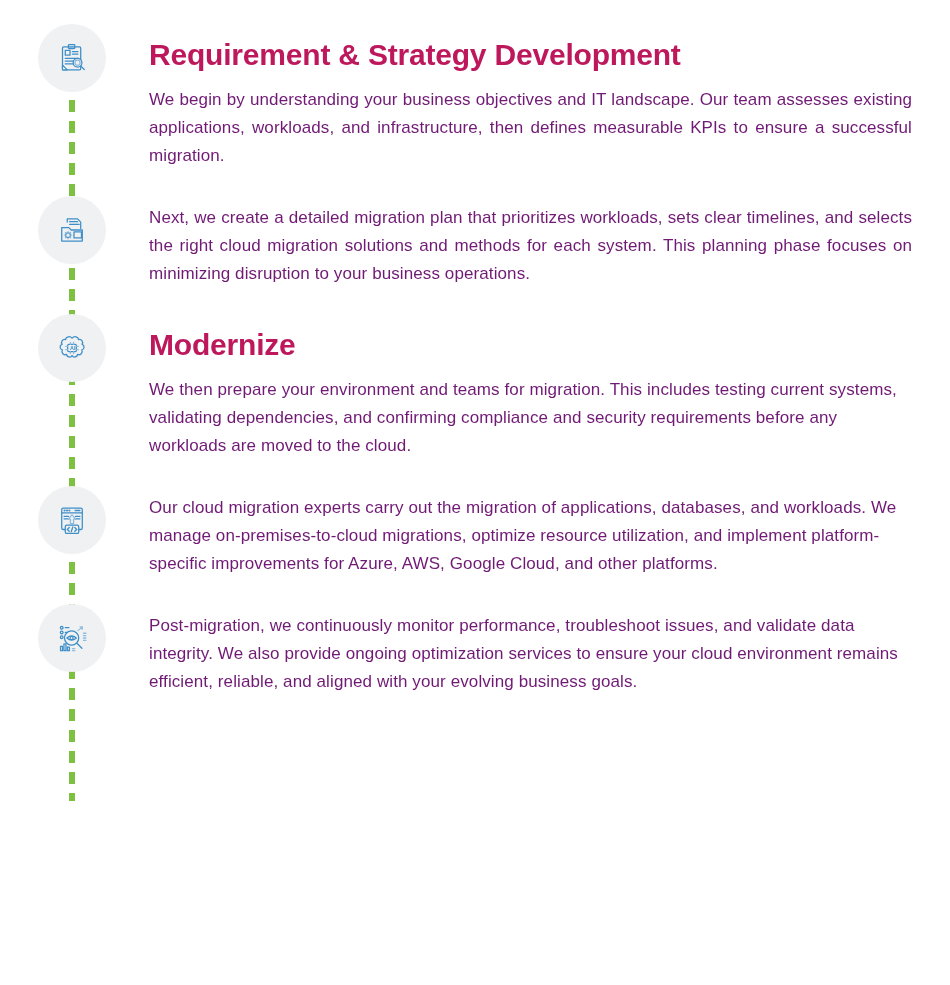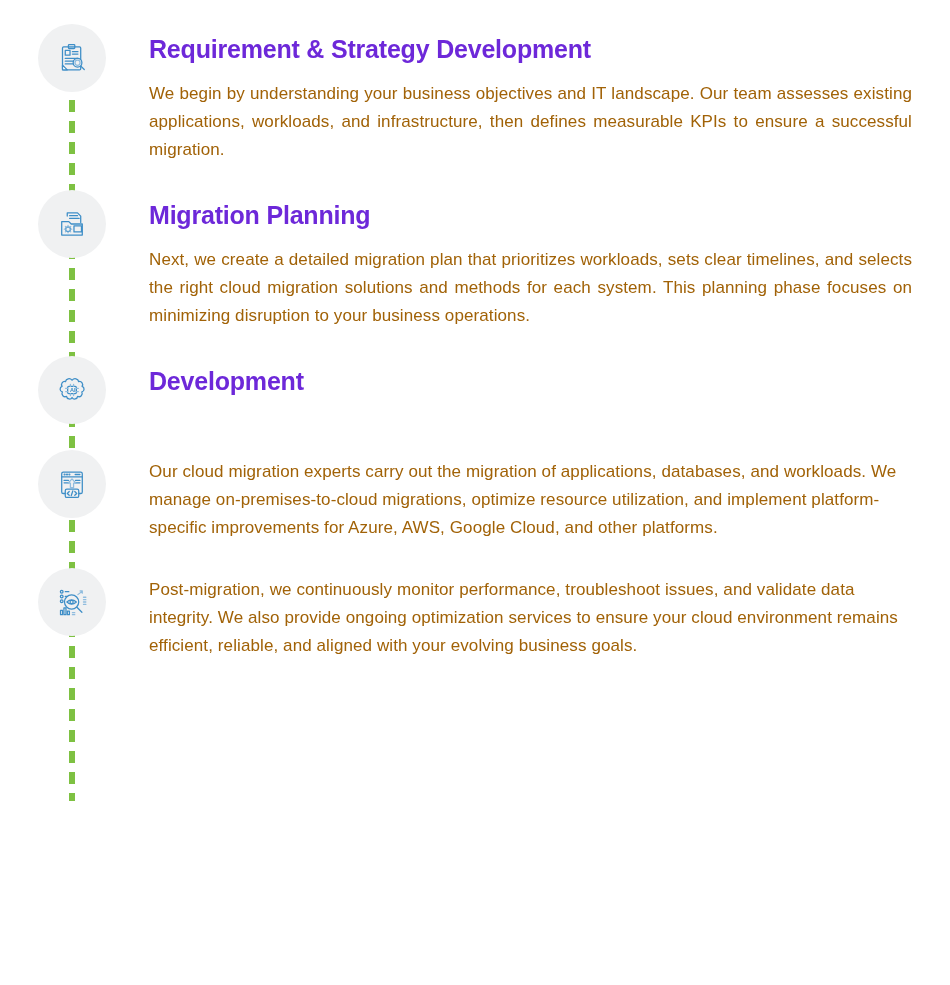--- a/index.html
+++ b/index.html
@@ -57,31 +57,32 @@
     stroke-linecap: round;
     stroke-linejoin: round;
   }
   .content {
     flex: 1;
     margin-left: 43px;
     padding-top: 8px;
     max-width: 763px;
   }
   .step-title {
-    font-size: 25px;
+    font-size: 30px;
     line-height: 34px;
     font-weight: 700;
-    color: #6d28d9;
+    color: #be185d;
     letter-spacing: -0.2px;
     margin-bottom: 14px;
+    margin-top: 6px;
   }
   .step-desc {
     font-size: 17px;
     line-height: 28px;
-    color: #a16207;
+    color: #701a75;
     letter-spacing: 0.1px;
   }
   .step.justified .step-desc { text-align: justify; }
   .icon-light { stroke: #8FBCDE; }
   .icon-text {
     stroke: none;
     fill: #3E8EC7;
     font-family: "Liberation Sans", sans-serif;
     font-size: 7px;
     font-weight: bold;
@@ -122,36 +123,36 @@
         <path d="M18 14 v-4 h13 l4 4 v8"></path>
         <line x1="21" y1="13.5" x2="31" y2="13.5"></line>
         <line x1="21" y1="17" x2="33" y2="17"></line>
         <path d="M11 38 v-17 h9 l3 3 h14 v14 z"></path>
         <circle cx="19" cy="30.5" r="3"></circle>
         <path class="icon-light" d="M19 25.8 v1.4 M19 33.8 v1.4 M14.3 30.5 h1.4 M22.3 30.5 h1.4 M15.7 27.2 l1 1 M21.3 32.8 l1 1 M22.3 27.2 l-1 1 M16.7 32.8 l-1 1"></path>
         <rect x="26.5" y="26.5" width="9.5" height="7.5"></rect>
       </svg>
     </div>
     <div class="content">
-      <div class="step-title">Migration Planning</div>
       <div class="step-desc">Next, we create a detailed migration plan that prioritizes workloads, sets clear timelines, and selects the right cloud migration solutions and methods for each system. This planning phase focuses on minimizing disruption to your business operations.</div>
     </div>
   </div>
 
   <div class="step">
     <div class="bullet">
       <svg viewBox="0 0 48 48">
         <path d="M24 11.5 c-2.5-3 -7.5-2 -8.2 1.8 c-3.8-0.8 -6.3 3.2 -4.3 6 c-3.5 1.2 -3.3 6.3 0.3 7.2 c-1.8 3.5 1.8 7.2 5.3 5.6 c0.4 3.6 5.5 4.6 7 1.4 c1.5 3.2 6.6 2.2 7-1.4 c3.5 1.6 7.1-2.1 5.3-5.6 c3.6-0.9 3.8-6 0.3-7.2 c2-2.8 -0.5-6.8 -4.3-6 c-0.7-3.8 -5.7-4.8 -8.2-1.8 z"></path>
         <rect x="18.5" y="19.5" width="11" height="9" rx="1.5"></rect>
         <text class="icon-text" x="21.5" y="26.5">AI</text>
         <path class="icon-light" d="M16 22 h2.5 M16 26 h2.5 M29.5 22 h2.5 M29.5 26 h2.5 M22 17 v2.5 M26 17 v2.5 M22 28.5 v2.5 M26 28.5 v2.5"></path>
       </svg>
     </div>
     <div class="content">
-      <div class="step-title">Development</div>
+      <div class="step-title">Modernize</div>
+      <div class="step-desc">We then prepare your environment and teams for migration. This includes testing current systems, validating dependencies, and confirming compliance and security requirements before any workloads are moved to the cloud.</div>
     </div>
   </div>
 
   <div class="step">
     <div class="bullet">
       <svg viewBox="0 0 48 48">
         <rect x="11" y="9" width="26" height="27" rx="2"></rect>
         <line x1="11" y1="15" x2="37" y2="15"></line>
         <circle cx="14.7" cy="12" r="0.6"></circle>
         <circle cx="17.7" cy="12" r="0.6"></circle>

